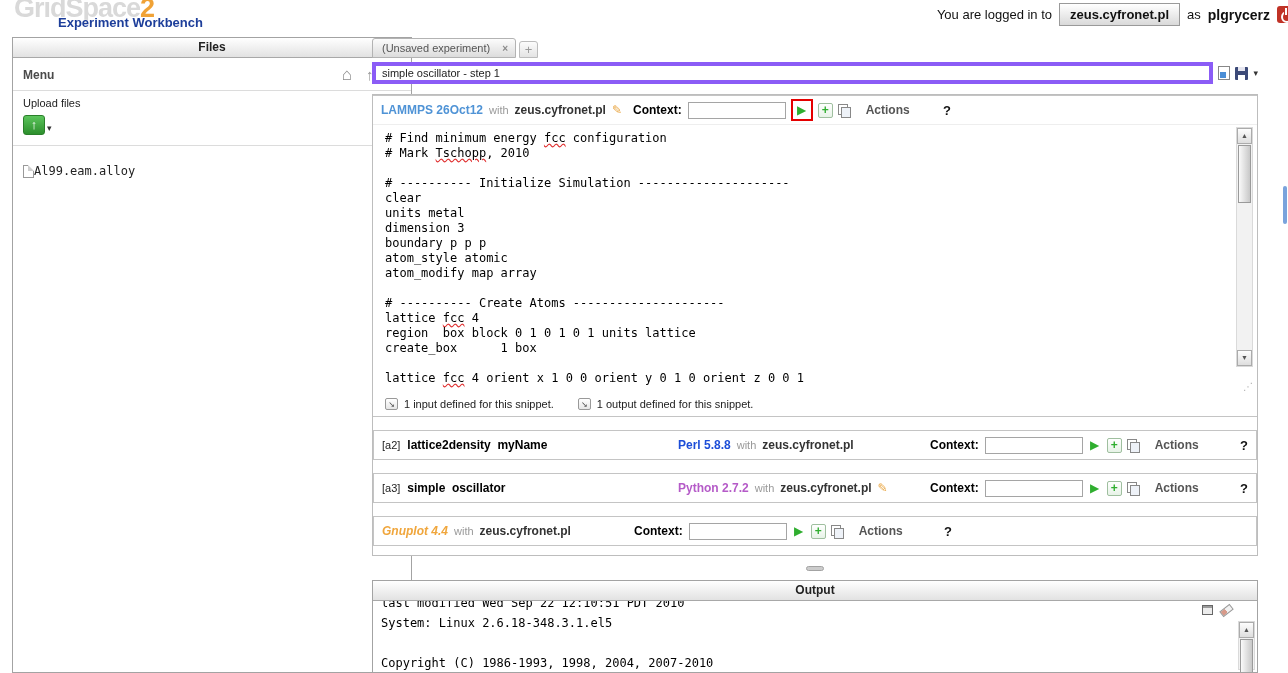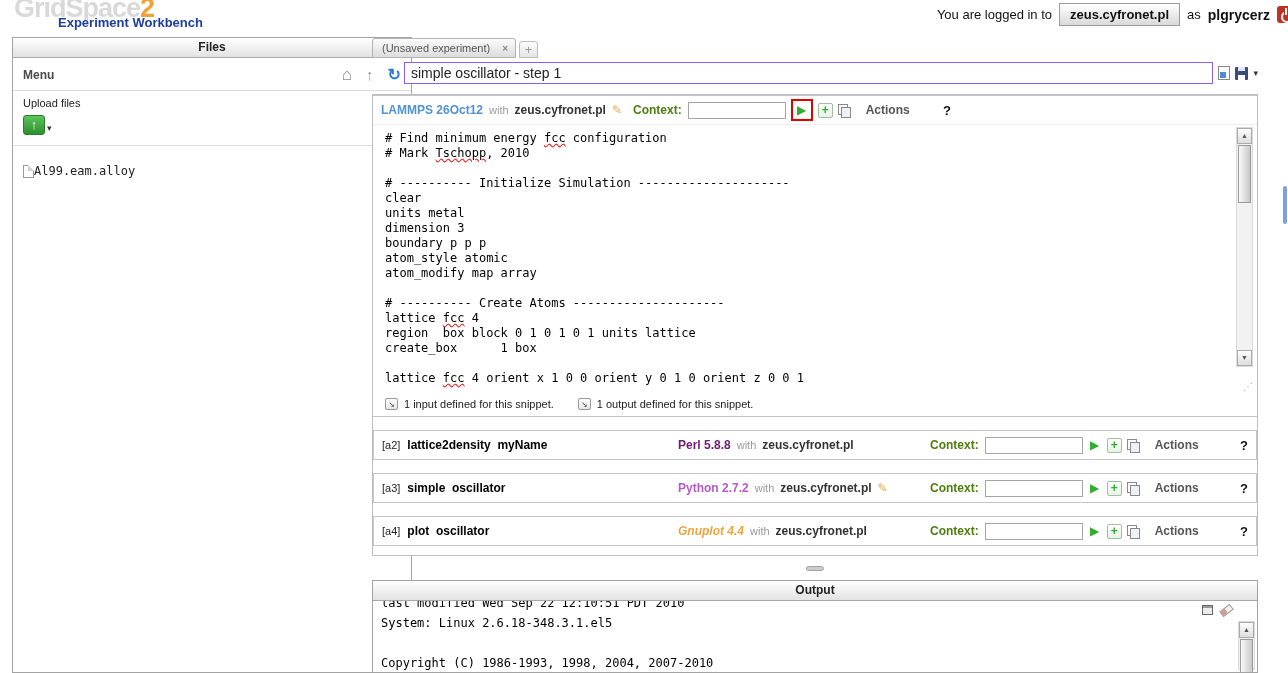--- a/index.html
+++ b/index.html
@@ -58,22 +58,22 @@
               display:flex; flex-direction:column; }
   .tabs-row { height:21px; display:flex; align-items:flex-end; gap:3px; flex:none; }
   .tab { background:linear-gradient(#fcfcfc,#dcdcdc); border:1px solid #b3b3b3;
          border-radius:3px 3px 0 0; padding:3px 7px 3px 9px; font-size:11px; color:#555;
          display:inline-flex; gap:12px; align-items:center; cursor:pointer; }
   .tab-close { color:#8a8a8a; font-weight:bold; font-size:10px; cursor:pointer; }
   .tab-add { width:19px; height:17px; border:1px solid #bcbcbc; border-radius:3px 3px 0 0;
              background:linear-gradient(#fcfcfc,#e4e4e4); color:#9a9a9a; text-align:center;
              line-height:15px; font-size:13px; cursor:pointer; }
   .name-row { display:flex; align-items:center; gap:5px; margin:4px 0 6px; flex:none; }
-  .name-input { flex:1; height:22px; border:1px solid #8b5cf6; padding:2px 6px;
-                font-size:14px; font-family:"Liberation Sans", sans-serif; color:#222;margin-left:32px; }
+  .name-input { flex:1; height:22px; border:4px solid #8b5cf6; padding:2px 6px;
+                font-size:11px; font-family:"Liberation Sans", sans-serif; color:#222; }
   .icon-btn { background:none; border:none; padding:0; cursor:pointer;
               display:inline-flex; align-items:center; justify-content:center; }
   .icon-pageb { width:12px; height:14px; border:1px solid #888; background:#fff; position:relative; display:inline-block; }
   .icon-pageb::after { content:""; position:absolute; left:1px; bottom:1px; width:6px; height:6px; background:#4b8ed6; }
   .icon-disk { width:13px; height:13px; background:#3c4a78; position:relative; border-radius:1px; display:inline-block; }
   .icon-disk::before { content:""; position:absolute; left:3px; top:0; width:7px; height:4px; background:#e6e6f0; }
   .icon-disk::after  { content:""; position:absolute; left:3px; bottom:0; width:7px; height:5px; background:#fff; }
   .caret-save { font-size:9px; color:#333; }
 
   
@@ -85,21 +85,21 @@
   .snip-header { display:flex; align-items:center; height:28px; padding:0 8px; }
   .snip-title { flex:1; display:flex; align-items:baseline; gap:7px; min-width:0; }
   .snip-id { font-size:11px; color:#222; }
   .snip-name { font-size:12px; font-weight:bold; color:#000; white-space:pre; }
   .snip-interp { width:252px; flex:none; display:flex; align-items:center; gap:6px; }
   .interp-name { font-size:12px; font-weight:bold; }
   .with-label { font-size:11px; color:#999; }
   .host-name { font-size:12px; font-weight:bold; color:#333; }
   .edit-icon { font-size:12px; color:#e8a33d; background:none; border:none; cursor:pointer; line-height:1; }
   .snip-context { width:318px; flex:none; display:flex; align-items:center; gap:4px; }
-  .ctx-label { font-size:12px; font-weight:bold; color:#4d7c0f; margin-right:2px; }
+  .ctx-label { font-size:12px; font-weight:bold; color:#000000; margin-right:2px; }
   .ctx-input { width:98px; height:17px; border:1px solid #a5a5a5; font-size:11px; padding:1px 4px; }
   .play-btn { color:#2fae2f; font-size:12px; width:16px; height:16px; line-height:1; }
   .run-annot { border:2px solid #e50000; padding:1px; display:inline-flex; margin:0 1px; }
   .addbox-btn { width:15px; height:15px; border:1px solid #9fbf9f; border-radius:2px;
                 background:linear-gradient(#ffffff,#e7f3e7); color:#2fae2f; font-weight:bold;
                 font-size:12px; line-height:1; }
   .copy-btn { width:15px; height:15px; }
   .copy-shape { position:relative; width:12px; height:13px; display:inline-block; }
   .copy-shape::before, .copy-shape::after { content:""; position:absolute; width:8px; height:9px;
                 border:1px solid #888; background:#fff; }
@@ -275,21 +275,21 @@
       </div>
     </section>
 
     <section class="snippet collapsed">
       <div class="snip-header">
         <div class="snip-title">
           <span class="snip-id">[a2]</span>
           <span class="snip-name">lattice2density  myName</span>
         </div>
         <div class="snip-interp">
-          <span class="interp-name" style="color: #701a75; text-align: right;">Perl 5.8.8</span>
+          <span class="interp-name" style="color: #1d4ed8; text-align: right;">Perl 5.8.8</span>
           <span class="with-label">with</span>
           <span class="host-name">zeus.cyfronet.pl</span>
         </div>
         <div class="snip-context">
           <span class="ctx-label">Context:</span>
           <input class="ctx-input" style="">
           <button class="icon-btn play-btn">▶</button>
           <button class="icon-btn addbox-btn">+</button>
           <button class="icon-btn copy-btn">
               <span class="copy-shape"></span>
@@ -321,24 +321,20 @@
               <span class="copy-shape"></span>
             </button>
           <span class="actions-label">Actions</span>
           <button class="icon-btn help-btn">?</button>
         </div>
       </div>
     </section>
 
     <section class="snippet collapsed">
       <div class="snip-header">
-        <div class="snip-title">
-          <span class="snip-id">[a4]</span>
-          <span class="snip-name">plot  oscillator</span>
-        </div>
         <div class="snip-interp">
           <span class="interp-name" style="color: rgb(240, 166, 60); font-style: italic;">Gnuplot 4.4</span>
           <span class="with-label">with</span>
           <span class="host-name">zeus.cyfronet.pl</span>
         </div>
         <div class="snip-context">
           <span class="ctx-label">Context:</span>
           <input class="ctx-input" style="">
           <button class="icon-btn play-btn">▶</button>
           <button class="icon-btn addbox-btn">+</button>

